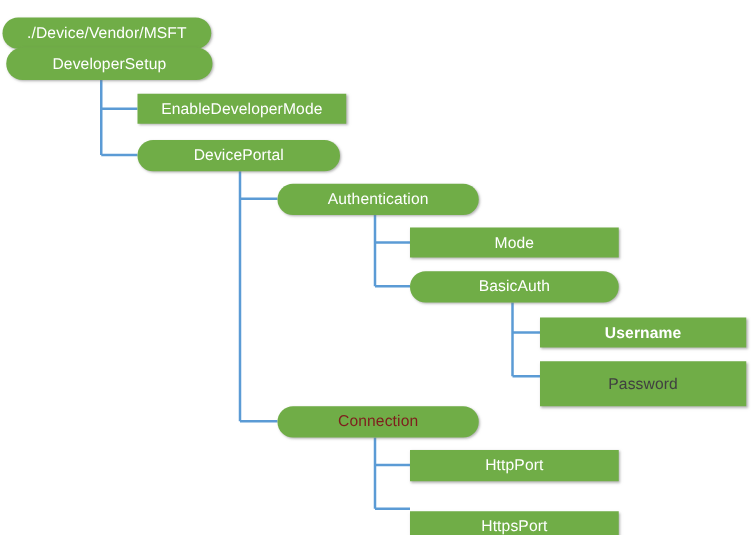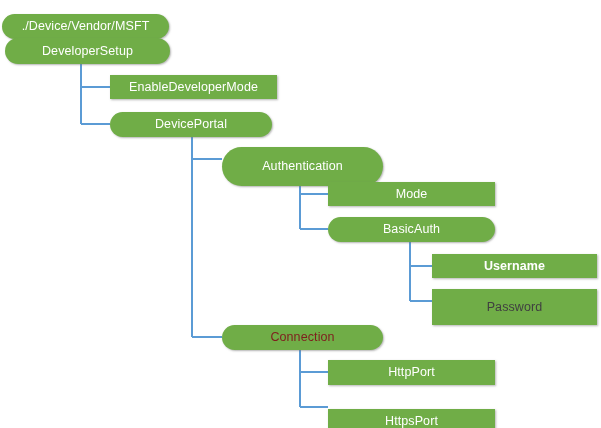--- a/index.html
+++ b/index.html
@@ -69,21 +69,21 @@
       </div>
       <div class="node pill" style="left: 5px; top: 38px; width: 165px; height: 26px; background: rgb(112, 173, 71); color: rgb(255, 255, 255); align-items: center;">
         <span class="label">DeveloperSetup</span>
       </div>
       <div class="node rect" style="left: 110px; top: 75px; width: 167px; height: 24px; background: rgb(112, 173, 71); color: rgb(255, 255, 255);">
         <span class="label">EnableDeveloperMode</span>
       </div>
       <div class="node pill" style="left: 110px; top: 112px; width: 162px; height: 25px; background: rgb(112, 173, 71); color: rgb(255, 255, 255); align-items: center;">
         <span class="label">DevicePortal</span>
       </div>
-      <div class="node pill" style="left: 222px; top: 147px; width: 161px; height: 39px; background: rgb(112, 173, 71); color: rgb(255, 255, 255);">
+      <div class="node pill" style="left: 222px; top: 147px; width: 161px; height: 25px; background: rgb(112, 173, 71); color: rgb(255, 255, 255);">
         <span class="label">Authentication</span>
       </div>
       <div class="node rect" style="left: 328px; top: 182px; width: 167px; height: 24px; background: rgb(112, 173, 71); color: rgb(255, 255, 255);">
         <span class="label">Mode</span>
       </div>
       <div class="node pill" style="left: 328px; top: 217px; width: 167px; height: 25px; background: rgb(112, 173, 71); color: rgb(255, 255, 255);">
         <span class="label">BasicAuth</span>
       </div>
       <div class="node rect" style="left: 432px; top: 254px; width: 165px; height: 24px; background: rgb(112, 173, 71); color: rgb(255, 255, 255); font-weight: bold;">
         <span class="label">Username</span>

